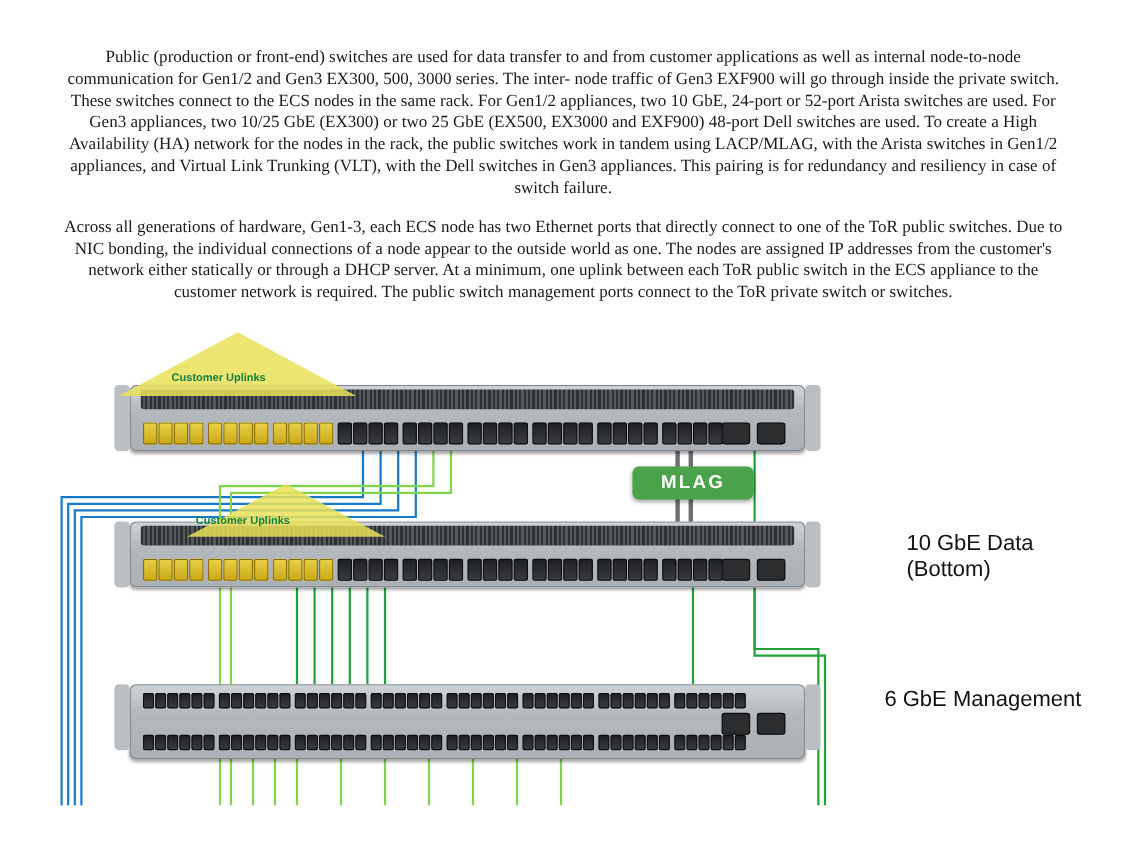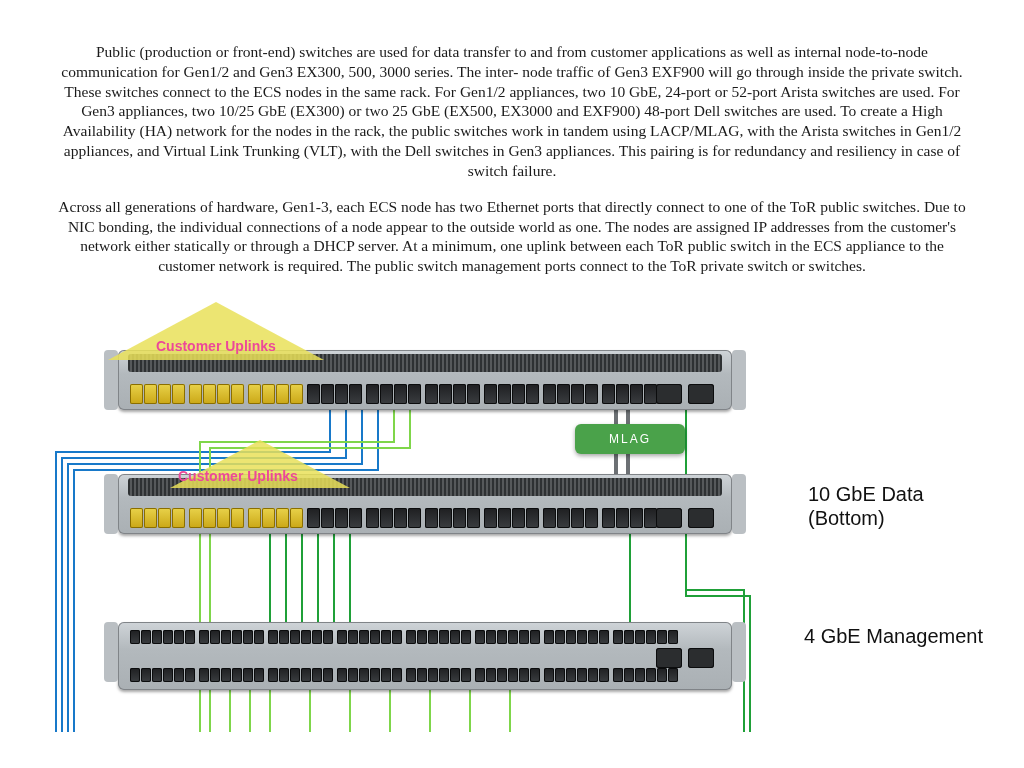--- a/index.html
+++ b/index.html
@@ -1,38 +1,38 @@
 <!DOCTYPE html>
 <html><head>
 <meta charset="utf-8">
 <style>
   html,body{margin:0;padding:0;width:1024px;height:768px;background:#fff;font-family:Georgia,'Times New Roman',serif;color:#1a1a1a;overflow:hidden}
   .page{padding:42px 50px 0 50px}
   .para{font-size:15.5px;line-height:1.28;margin:0 0 16px 0;text-align:center}
   .diagram{position:relative;width:924px;height:420px;margin-top:8px}
   .label{position:absolute;font-family:Arial,Helvetica,sans-serif;font-size:20px;color:#111;line-height:1.2}
-  .uplink-label{position:absolute;font-family:Arial,Helvetica,sans-serif;font-weight:700;font-size:14px;color:#ec4899}
+  .uplink-label{position:absolute;font-family:Arial,Helvetica,sans-serif;font-weight:700;font-size:10px;color:#15803d}
   
   .sw{position:absolute;height:60px;border-radius:6px;
       background:linear-gradient(#cfd4d8,#b3b9bd 40%,#aab0b4);
       box-shadow:inset 0 0 0 1px #808488,0 2px 3px rgba(0,0,0,.35)}
   .vent{position:absolute;top:4px;left:10px;right:10px;height:18px;border-radius:3px;
         background:repeating-linear-gradient(90deg,#2e3133 0 2px,#56595b 2px 4px)}
   .ports{position:absolute;bottom:6px;left:12px;display:flex;gap:4px}
   .pg{display:flex;gap:1px}
   .port{width:13px;height:20px;background:linear-gradient(#1e1f21,#3a3d40);border-radius:2px;box-shadow:inset 0 0 0 1px #0b0c0d}
   .port.hot{background:linear-gradient(#e8d24a,#caa716);box-shadow:inset 0 0 0 1px #8a6e00}
   .port.sm{width:10px;height:14px}
   .ears{position:absolute;top:0;width:14px;height:60px;background:#babfc3;border-radius:4px}
   .ears.l{left:-14px}.ears.r{right:-14px}
   .mgmt{position:absolute;right:18px;bottom:6px;display:flex;gap:6px}
   .mgmt .jack{width:26px;height:20px;background:#2b2d2f;border-radius:3px;box-shadow:inset 0 0 0 1px #0b0c0d}
   
   .mlag{position:absolute;width:110px;height:30px;border-radius:6px;background:#4aa24a;color:#fff;
-        font-family:Arial,Helvetica,sans-serif;font-weight:400;font-size:12px;text-align:center;line-height:30px;letter-spacing:2px;
+        font-family:Arial,Helvetica,sans-serif;font-weight:700;font-size:17px;text-align:center;line-height:30px;letter-spacing:2px;
         box-shadow:0 2px 4px rgba(0,0,0,.35)}
   svg.wires{position:absolute;inset:0;overflow:visible}
   .wire{fill:none;stroke-width:2}
   .w-blue{stroke:#1879c9}
   .w-lime{stroke:#7fd64a}
   .w-green{stroke:#1fa038}
   .w-gray{stroke:#6c7074;stroke-width:4}
 </style>
 </head>
 <body>
@@ -356,17 +356,17 @@
             <div class="port sm"></div>
             <div class="port sm"></div>
           </div>
       </div>
       <div class="mgmt" style="bottom:22px">
           <div class="jack"></div>
           <div class="jack"></div>
         </div>
     </div>
 
-    <div class="label" style="left:758px;top:190px;width:160px">10 GbE Data (Bottom)</div>
-    <div class="label" style="left:754px;top:332px;width:180px">4 GbE Management</div>
+    <div class="label" style="left:774px;top:190px;width:160px">10 GbE Data (Bottom)</div>
+    <div class="label" style="left:754px;top:332px;width:180px">6 GbE Management</div>
 
   </div>
 </div>
 
 </body></html>

